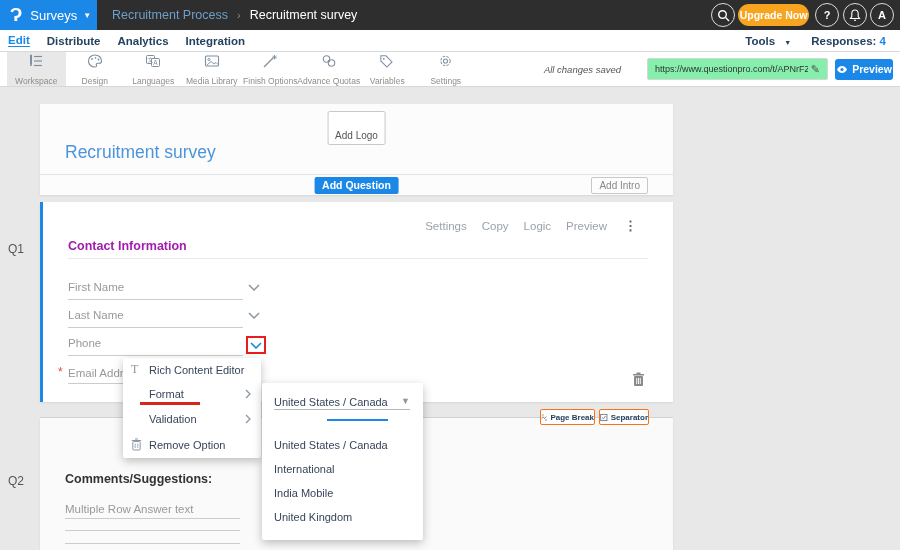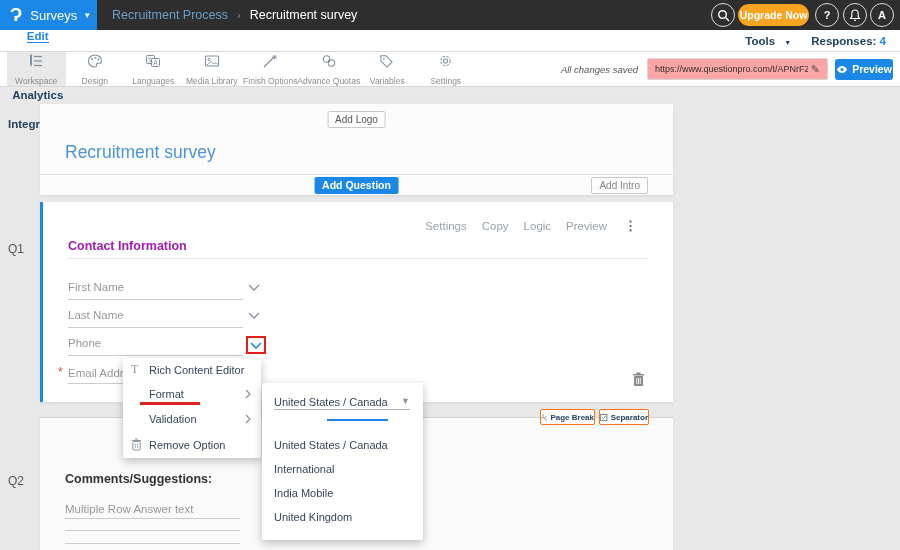--- a/index.html
+++ b/index.html
@@ -14,47 +14,47 @@
   .caret { font-size:8px; color:#fff; margin-left:6px; }
   .breadcrumb { position:absolute; left:112px; top:0; height:30px; display:flex; align-items:center; gap:9px; }
   .crumb-parent { color:#6f9fc9; font-size:12.5px; }
   .crumb-sep { color:#8a8a8a; font-size:11px; }
   .crumb-current { color:#fff; font-size:12.5px; }
   .nav-circle { position:absolute; top:3px; width:24px; height:24px; border:1.5px solid #d9dde0; border-radius:50%; display:flex; align-items:center; justify-content:center; color:#fff; font-size:11px; font-weight:700; }
   .upgrade-btn { position:absolute; left:738px; top:4px; width:71px; height:22px; background:#f7a521; border-radius:11px; color:#fff; font-size:10.5px; font-weight:700; text-align:center; line-height:22px; }
 
   
   .subnav { position:absolute; left:0; top:30px; width:900px; height:22px; background:#fff; border-bottom:1px solid #d9d9d9; }
-  .tabs { position:absolute; left:8px; top:0; height:21px; display:flex; gap:17px; align-items:center;flex-direction:column; }
+  .tabs { position:absolute; left:8px; top:0; height:21px; display:flex; gap:17px; align-items:center; }
   .tab { font-size:11.5px; font-weight:700; color:#24425f; }
   .tab.active { color:#1b87e6; border-bottom:1.5px solid #1b87e6; }
   .subnav-right { position:absolute; right:14px; top:0; height:21px; display:flex; gap:20px; align-items:center; }
   .tools-lbl { font-size:11.5px; font-weight:700; color:#24425f; }
   .tools-lbl .caret { color:#24425f; font-size:7px; }
   .responses { font-size:11.5px; font-weight:700; color:#24425f; }
   .responses b { color:#1b87e6; }
 
   
   .toolbar { position:absolute; left:0; top:52px; width:900px; height:35px; background:#fff; border-bottom:1px solid #d8d8d8; }
   .tool-items { position:absolute; left:7px; top:0; height:34px; display:flex; }
   .tool-item { width:58.5px; height:34px; display:flex; flex-direction:column; align-items:center; justify-content:center; gap:8px; }
   .tool-item.active { background:#e8e8e8; }
   .tool-item .ticon { height:15px; color:#7f8fa0; display:flex; align-items:flex-end; }
   .tool-item .tlabel { font-size:8.5px; color:#8d8d8d; white-space:nowrap; }
   .toolbar-right { position:absolute; right:7px; top:0; height:34px; display:flex; align-items:center; }
   .saved-note { font-style:italic; font-size:9.5px; color:#555; margin-right:9px; }
-  .url-box { width:181px; height:22px; background:#fca5a5; border:1px solid #d6d6d6; border-radius:2px; display:flex; align-items:center; padding:0 7px; }
+  .url-box { width:181px; height:22px; background:#86efac; border:1px solid #d6d6d6; border-radius:2px; display:flex; align-items:center; padding:0 7px;margin-left:17px; }
   .url-text { flex:1; font-size:9px; color:#333; white-space:nowrap; overflow:hidden; }
   .pencil { font-size:11px; color:#555; margin-left:3px; }
   .preview-btn { margin-left:7px; width:58px; height:21px; background:#1b87e6; border-radius:3px; color:#fff; font-size:10.5px; font-weight:700; display:flex; align-items:center; justify-content:center; gap:4px; }
 
   
   .card { position:absolute; background:#fff; box-shadow:0 1px 2px rgba(0,0,0,.08); }
   .header-card { left:40px; top:104px; width:633px; height:91px; background:#fcfcfc; }
-  .add-logo-btn { position:absolute; left:50%; transform:translateX(-50%); top:7px; height:17px; padding:0 7px; background:#fff; border:1px solid #c8c8c8; border-radius:2px; font-size:10px; color:#555; line-height:15px; }
+  .add-logo-btn { position:absolute; left:50%; transform:translateX(-50%); top:7px; height:32px; padding:16px 7px; background:#fff; border:1px solid #c8c8c8; border-radius:2px; font-size:10px; color:#555; line-height:15px; }
   .survey-title { position:absolute; left:25px; top:38px; font-size:17.5px; color:#4d94db; }
   .hdr-divider { position:absolute; left:0; right:0; top:70px; height:1px; background:#e4e4e4; }
   .add-question-btn { position:absolute; left:50%; transform:translateX(-50%); top:73px; height:17px; padding:0 8px; background:#1b87e6; border-radius:2px; color:#fff; font-size:10.5px; font-weight:700; line-height:17px; }
   .add-intro-btn { position:absolute; right:25px; top:73px; height:17px; padding:0 7px; background:#fdfdfd; border:1px solid #c8c8c8; border-radius:2px; color:#888; font-size:10px; line-height:15px; }
 
   .q1-card { left:40px; top:202px; width:633px; height:200px; border-left:3px solid #1b87e6; }
   .q-actions { position:absolute; right:36px; top:16px; display:flex; gap:15px; align-items:center; }
   .q-action { font-size:11.5px; color:#9aa3ab; }
   .dots { font-size:13px; color:#666; font-weight:700; margin-left:2px; }
   .q-title { position:absolute; left:25px; top:37px; font-size:12.5px; font-weight:700; color:#a21caf; }

